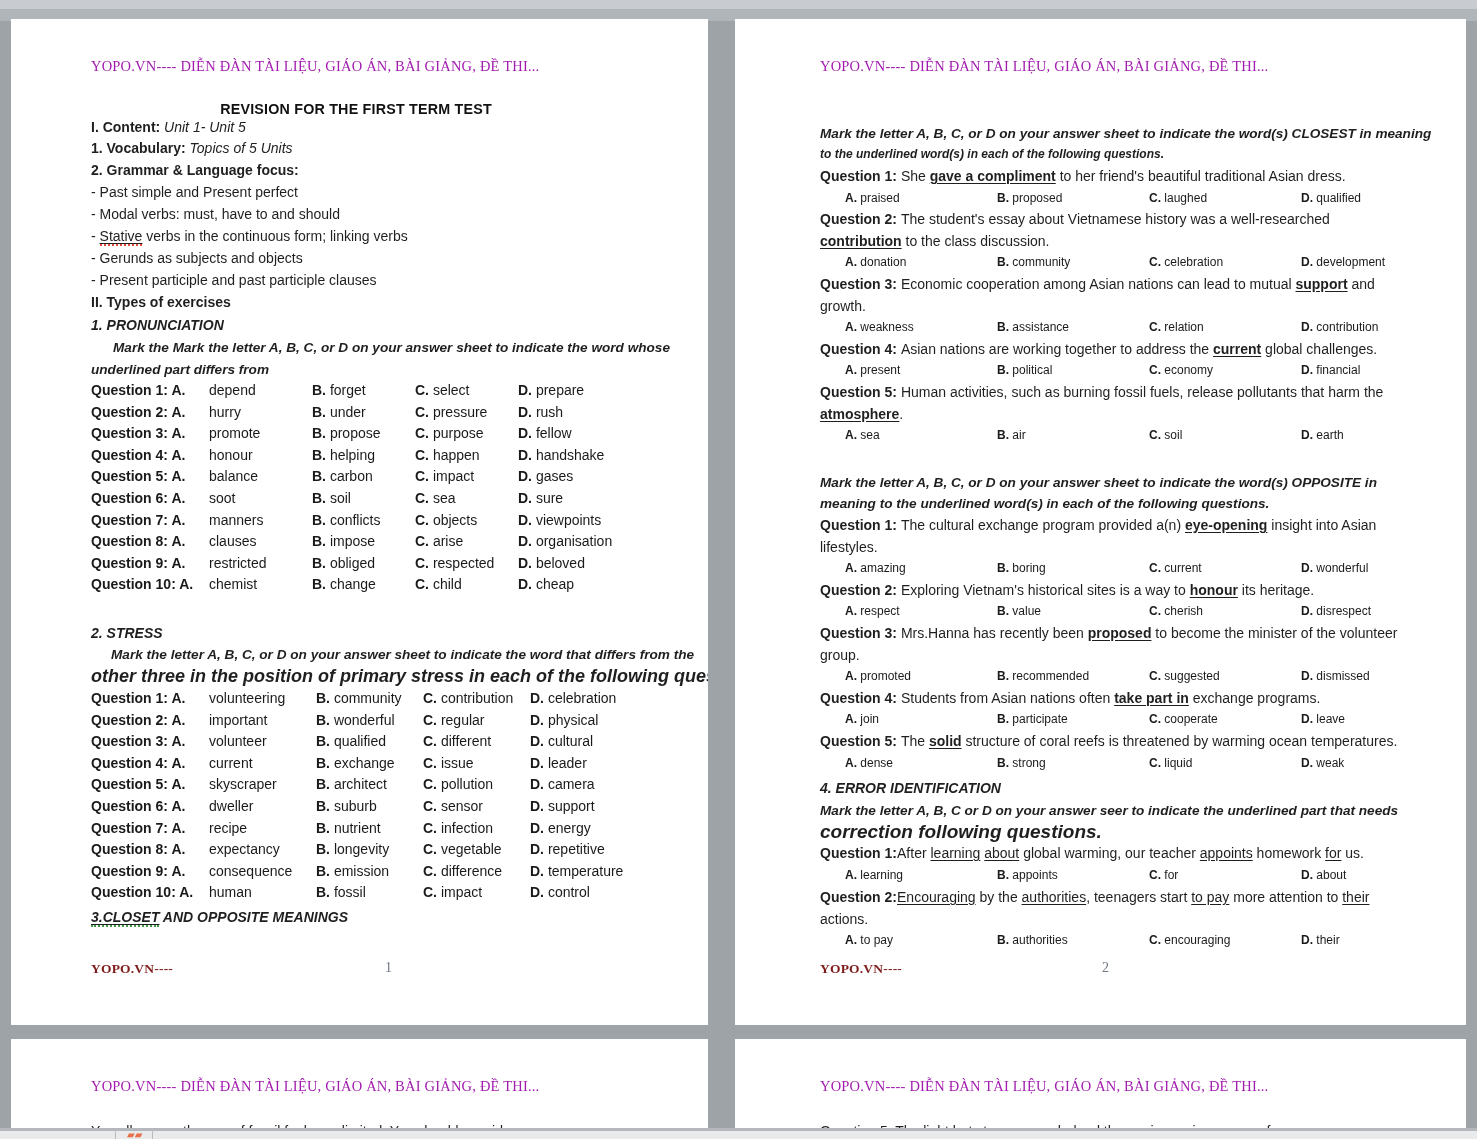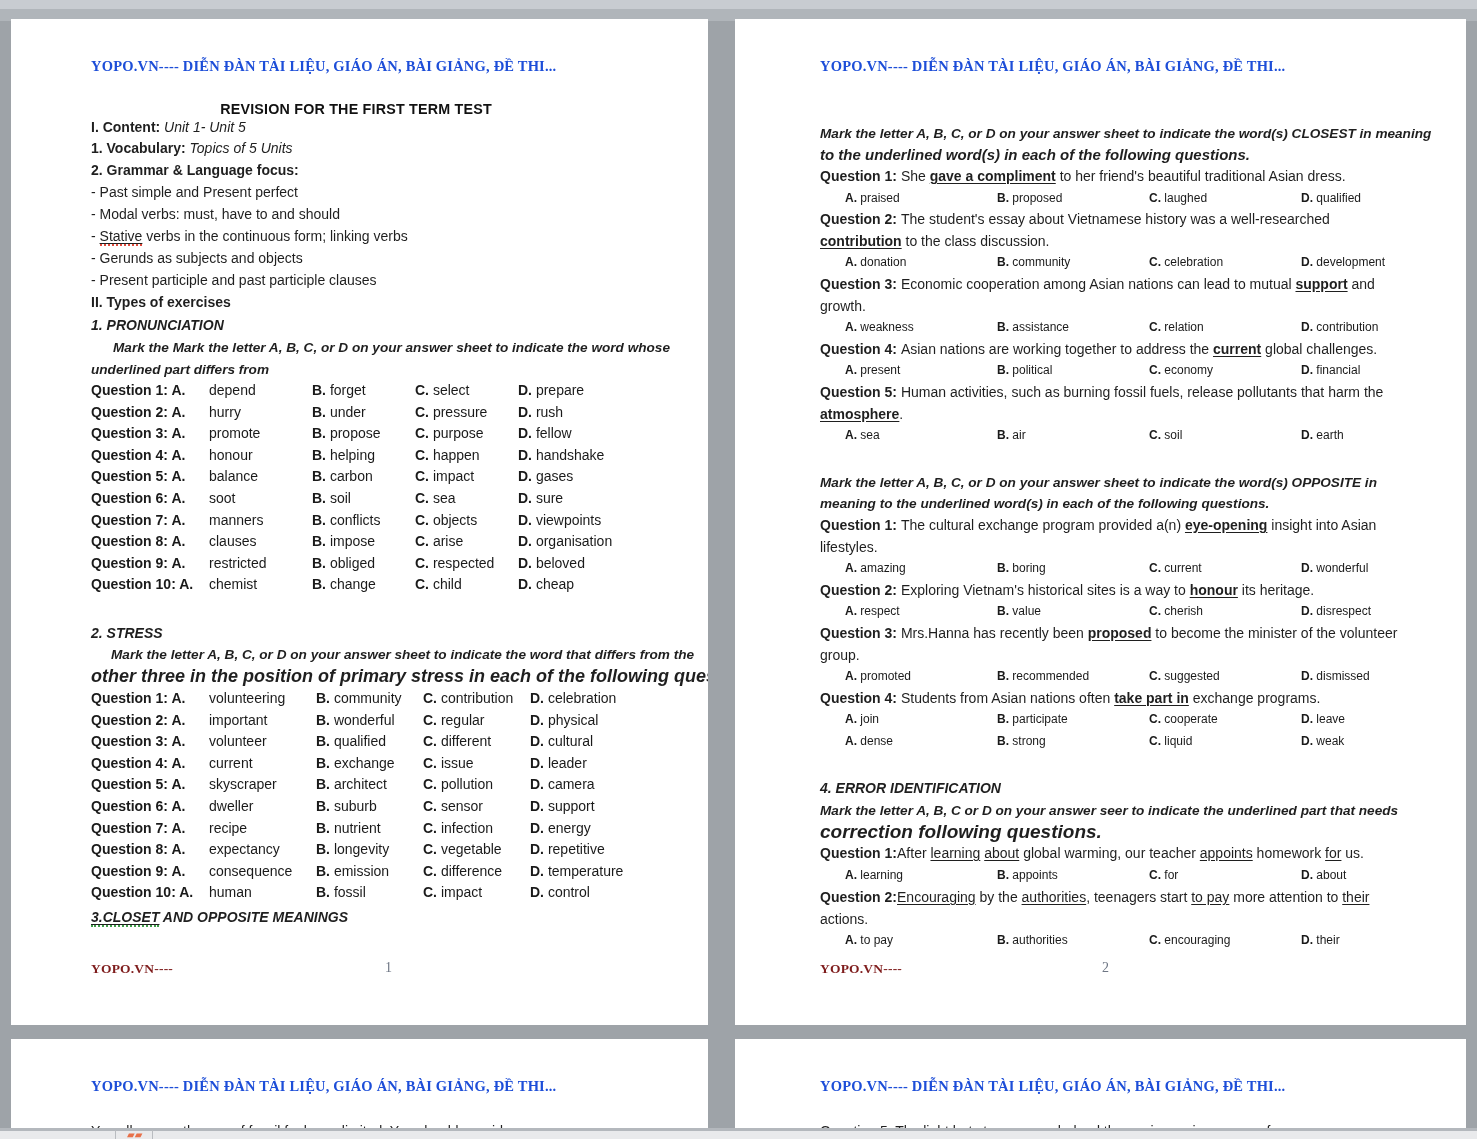--- a/index.html
+++ b/index.html
@@ -72,23 +72,23 @@
 
   
   .doc {
     position: absolute;
     left: 0; top: 0;
     width: 100%;
     color: #1a1a1a;
   }
   .yopo-header {
     font-family: "Liberation Serif", serif;
-    font-weight: bold;
+    font-weight: normal;
     font-size: 14.5px;
-    color: #1d4ed8;
+    color: #a21caf;
     letter-spacing: 0.2px;
     white-space: nowrap;
   }
   .yopo-footer {
     font-family: "Liberation Serif", serif;
     font-weight: bold;
     font-size: 13.5px;
     color: #7f1d1d;
     letter-spacing: 0.2px;
   }
@@ -343,21 +343,21 @@
       <div class="yopo-footer" style="position:absolute; left:80px; top:942px;">YOPO.VN----</div>
       <div class="pagenum" style="position:absolute; left:374px; top:941px;">1</div>
     </div>
   </div>
 
   <div class="page page-tr">
     <div class="doc">
       <div class="yopo-header" style="position:absolute; left:85px; top:39px;">YOPO.VN---- DIỄN ĐÀN TÀI LIỆU, GIÁO ÁN, BÀI GIẢNG, ĐỀ THI...</div>
 
       <div class="line" style="position:absolute; left:85px; top:104px; font-size:13.6px;"><span class="bi">Mark the letter A, B, C, or D on your answer sheet to indicate the word(s) CLOSEST in meaning</span></div>
-      <div class="line" style="position:absolute; left:85px; top:125px; font-size:15px;"><span class="bi">to the underlined word(s) in each of the following questions.</span></div>
+      <div class="line" style="position:absolute; left:85px; top:125px; font-size:12px;"><span class="bi">to the underlined word(s) in each of the following questions.</span></div>
 
       <div id="closest-block" style="position:absolute; left:85px; top:147px; width:600px;">
           <div class="line wrap"><b>Question 1: </b><span>She </span><span class="ubold">gave a compliment</span><span> to her friend's beautiful traditional Asian dress.</span></div>
           <div class="arow">
             <div class="opt"><b>A.</b> <span>praised</span></div>
             <div class="opt"><b>B.</b> <span>proposed</span></div>
             <div class="opt"><b>C.</b> <span>laughed</span></div>
             <div class="opt"><b>D.</b> <span>qualified</span></div>
           </div>
           <div class="line wrap"><b>Question 2: </b><span>The student's essay about Vietnamese history was a well-researched</span></div>
@@ -420,20 +420,21 @@
             <div class="opt"><b>C.</b> <span>suggested</span></div>
             <div class="opt"><b>D.</b> <span>dismissed</span></div>
           </div>
           <div class="line wrap"><b>Question 4: </b><span>Students from Asian nations often </span><span class="ubold">take part in</span><span> exchange programs.</span></div>
           <div class="arow">
             <div class="opt"><b>A.</b> <span>join</span></div>
             <div class="opt"><b>B.</b> <span>participate</span></div>
             <div class="opt"><b>C.</b> <span>cooperate</span></div>
             <div class="opt"><b>D.</b> <span>leave</span></div>
           </div>
+          <div class="line wrap"><b>Question 5: </b><span>The </span><span class="ubold">solid</span><span> structure of coral reefs is threatened by warming ocean temperatures.</span></div>
           <div class="arow">
             <div class="opt"><b>A.</b> <span>dense</span></div>
             <div class="opt"><b>B.</b> <span>strong</span></div>
             <div class="opt"><b>C.</b> <span>liquid</span></div>
             <div class="opt"><b>D.</b> <span>weak</span></div>
           </div>
         </div>
 
       <div class="line" style="position:absolute; left:85px; top:759px;"><span class="bi">4. ERROR IDENTIFICATION</span></div>
       <div class="line" style="position:absolute; left:85px; top:781px; font-size:13.6px;"><span class="bi">Mark the letter A, B, C or D on your answer seer to indicate the underlined part that needs</span></div>

